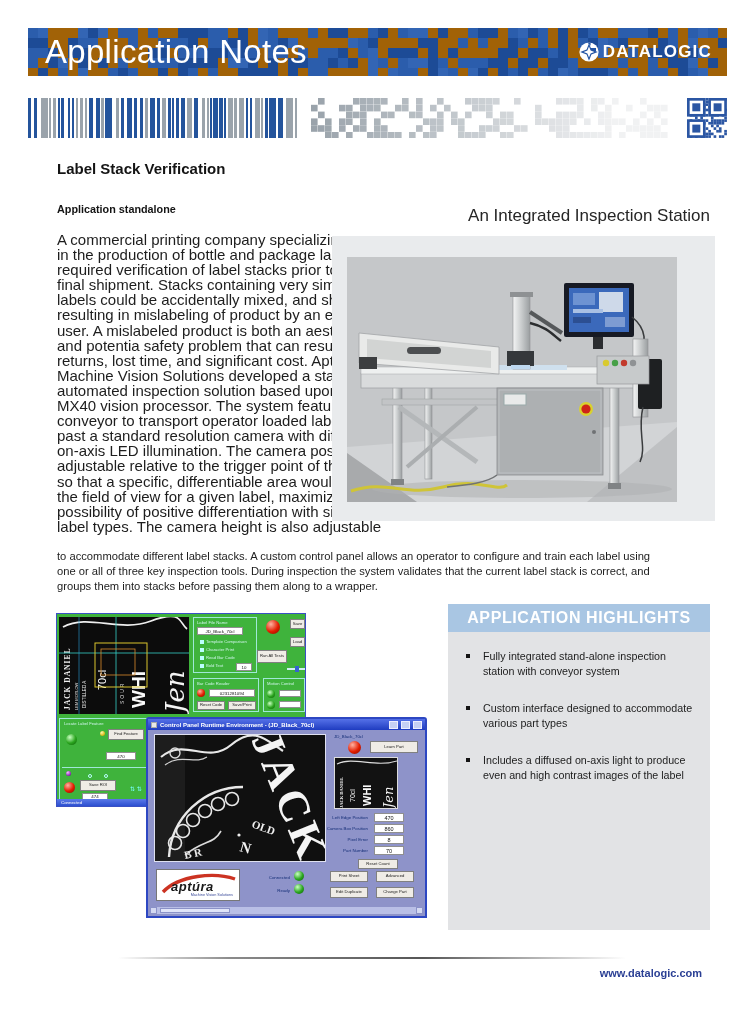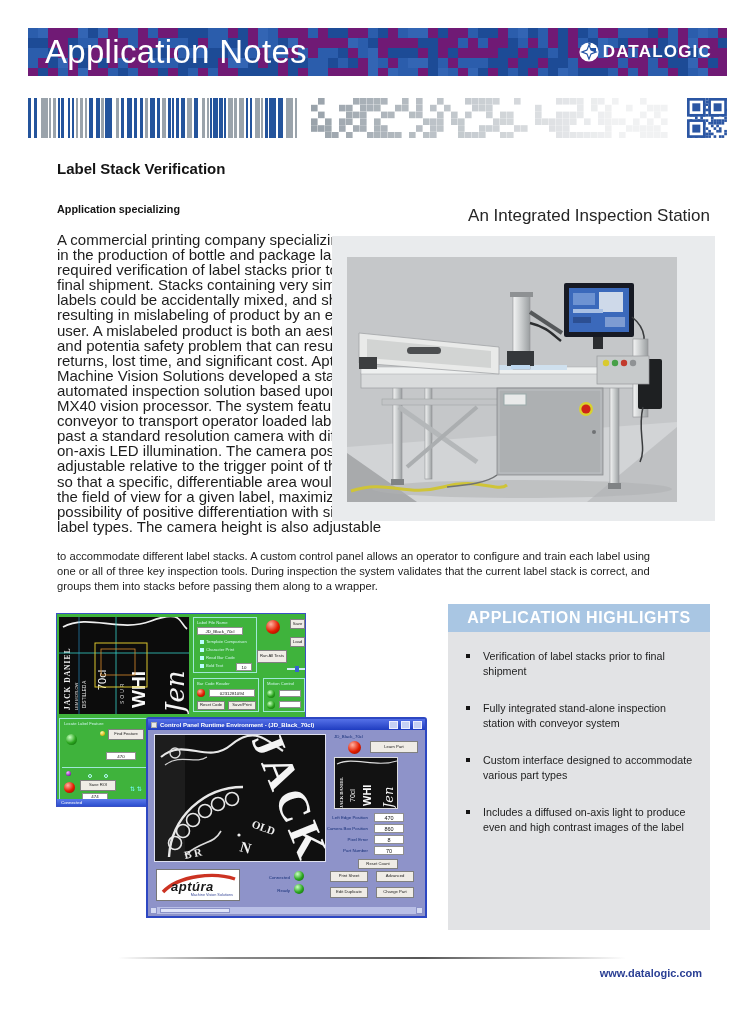--- a/index.html
+++ b/index.html
@@ -1,21 +1,21 @@
 <!DOCTYPE html>
 <html><head>
 <meta charset="utf-8">
 <style>
   html,body{margin:0;padding:0;background:#fff;}
   .page{position:relative;width:754px;height:1034px;background:#fff;overflow:hidden;
         font-family:"Liberation Sans",sans-serif;color:#1b1b1b;}
   .abs{position:absolute;}
 
   
-  .hdr{position:absolute;left:28px;top:28px;width:699px;height:48px;background:#701a75;overflow:hidden;}
+  .hdr{position:absolute;left:28px;top:28px;width:699px;height:48px;background:#a16207;overflow:hidden;}
   .hdr-mosaic{position:absolute;left:0;top:0;}
   .hdr-title{position:absolute;left:17px;top:50%;transform:translateY(-50%);
              font-size:33px;color:#fff;font-weight:400;letter-spacing:.3px;white-space:nowrap;}
   .logo{position:absolute;right:15px;top:50%;transform:translateY(-50%);display:flex;align-items:center;gap:4px;}
   .logo-text{color:#fff;font-weight:bold;font-size:17px;letter-spacing:1.2px;}
 
   
   .strip{position:absolute;left:28px;top:98px;width:699px;height:40px;}
 
   
@@ -716,21 +716,21 @@
         <rect x="680.28" y="0" width="18.62" height="18.62" fill="#2b56a3"></rect>
         <rect x="682.94" y="2.66" width="13.3" height="13.3" fill="#fff"></rect>
         <rect x="685.6" y="5.32" width="7.98" height="7.98" fill="#2b56a3"></rect>
         <rect x="659" y="21.28" width="18.62" height="18.62" fill="#2b56a3"></rect>
         <rect x="661.66" y="23.94" width="13.3" height="13.3" fill="#fff"></rect>
         <rect x="664.32" y="26.6" width="7.98" height="7.98" fill="#2b56a3"></rect>
       </svg>
   </div>
 
   <h1 class="doc-title">Label Stack Verification</h1>
-  <h2 class="sec-head">Application specializing</h2>
+  <h2 class="sec-head">Application standalone</h2>
   <div class="col-text">A commercial printing company specializing
 in the production of bottle and package labels
 required verification of label stacks prior to
 final shipment. Stacks containing very similar
 labels could be accidentally mixed, and shipped,
 resulting in mislabeling of product by an end-
 user. A mislabeled product is both an aesthetic
 and potentia safety problem that can result in
 returns, lost time, and significant cost. Aptúra
 Machine Vision Solutions developed a standalone,
@@ -977,24 +977,20 @@
     </div>
   </div>
 
   <div class="hl-band">
     <span class="hl-title">APPLICATION HIGHLIGHTS</span>
   </div>
   <div class="hl-box">
     <ul class="hl-list">
       <li class="hl-item">
           <span class="sq"></span>
-          <span class="hl-text">Verification of label stacks prior to final shipment</span>
-        </li>
-      <li class="hl-item">
-          <span class="sq"></span>
           <span class="hl-text">Fully integrated stand-alone inspection station with conveyor system</span>
         </li>
       <li class="hl-item">
           <span class="sq"></span>
           <span class="hl-text">Custom interface designed to accommodate various part types</span>
         </li>
       <li class="hl-item">
           <span class="sq"></span>
           <span class="hl-text">Includes a diffused on-axis light to produce even and high contrast images of the label</span>
         </li>

